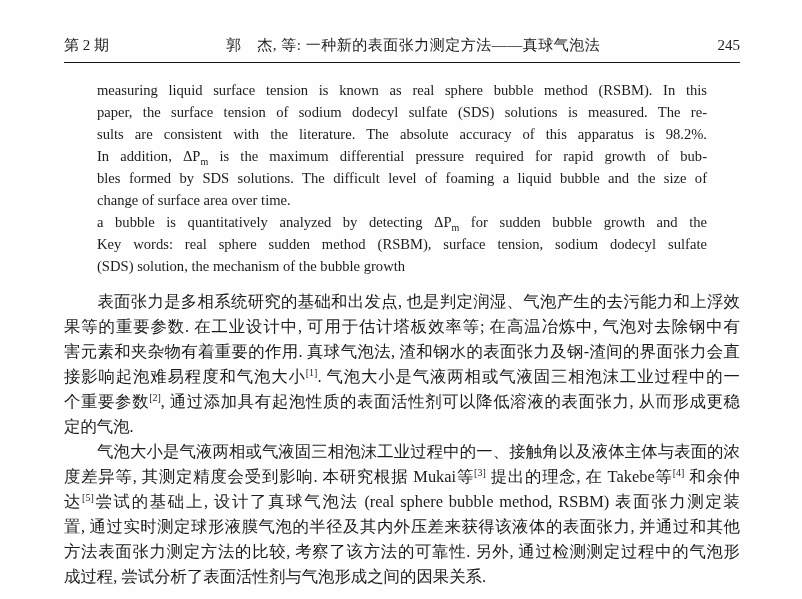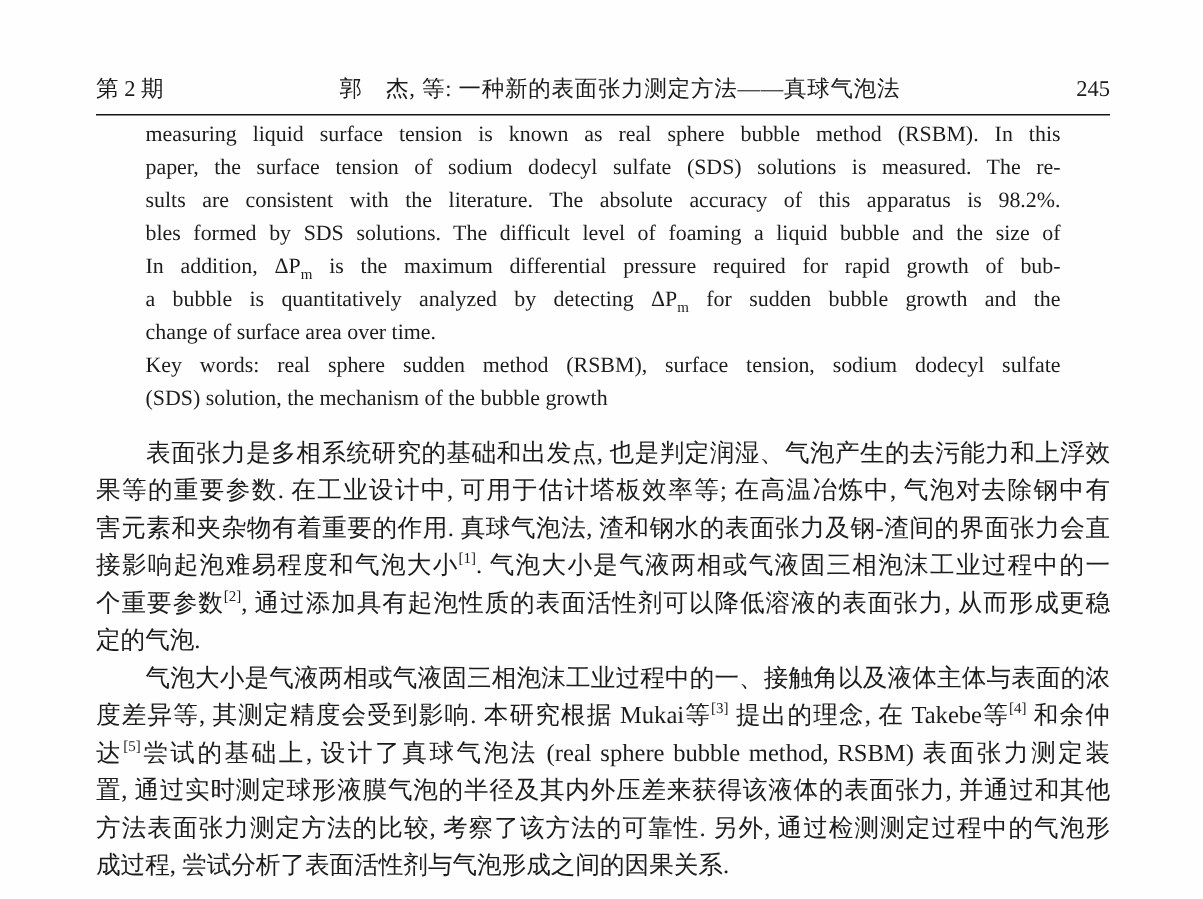--- a/index.html
+++ b/index.html
@@ -9,21 +9,21 @@
     width: 802px;
     height: 599px;
     background: #fefefe;
     color: #1c1c1c;
     font-family: "Liberation Serif", "DejaVu Serif", serif;
     overflow: hidden;
   }
   
   .runhead {
     position: absolute;
-    top: 50px;
+    top: 36px;
     left: 64px;
     right: 62px;
     display: flex;
     align-items: baseline;
     justify-content: space-between;
     font-size: 15px;
     border-bottom: 1.5px solid #161616;
     padding-bottom: 7px;
   }
   .runhead .issue { white-space: pre; }
@@ -63,24 +63,24 @@
   <div class="runhead">
     <span class="issue">第 2 期</span>
     <span class="rtitle">郭　杰, 等: 一种新的表面张力测定方法——真球气泡法</span>
     <span class="pageno">245</span>
   </div>
 
   <div class="abstract">
     <div class="aline">measuring liquid surface tension is known as real sphere bubble method (RSBM). In this</div>
     <div class="aline">paper, the surface tension of sodium dodecyl sulfate (SDS) solutions is measured. The re-</div>
     <div class="aline">sults are consistent with the literature. The absolute accuracy of this apparatus is 98.2%.</div>
+    <div class="aline">In addition, ΔP<sub>m</sub> is the maximum differential pressure required for rapid growth of bub-</div>
     <div class="aline">bles formed by SDS solutions. The difficult level of foaming a liquid bubble and the size of</div>
-    <div class="aline">In addition, ΔP<sub>m</sub> is the maximum differential pressure required for rapid growth of bub-</div>
+    <div class="aline aline-last">change of surface area over time.</div>
     <div class="aline">a bubble is quantitatively analyzed by detecting ΔP<sub>m</sub> for sudden bubble growth and the</div>
-    <div class="aline aline-last">change of surface area over time.</div>
     <div class="aline kw"><b>Key words:</b> <span>real sphere sudden method (RSBM), surface tension, sodium dodecyl sulfate</span></div>
     <div class="aline aline-last">(SDS) solution, the mechanism of the bubble growth</div>
   </div>
 
   <div class="cnbody">
     <div>
       <div class="cline">　　表面张力是多相系统研究的基础和出发点, 也是判定润湿、气泡产生的去污能力和上浮效</div>
       <div class="cline">果等的重要参数. 在工业设计中, 可用于估计塔板效率等; 在高温冶炼中, 气泡对去除钢中有</div>
       <div class="cline">害元素和夹杂物有着重要的作用. 真球气泡法, 渣和钢水的表面张力及钢-渣间的界面张力会直</div>
       <div class="cline">接影响起泡难易程度和气泡大小<sup>[1]</sup>. 气泡大小是气液两相或气液固三相泡沫工业过程中的一</div>

